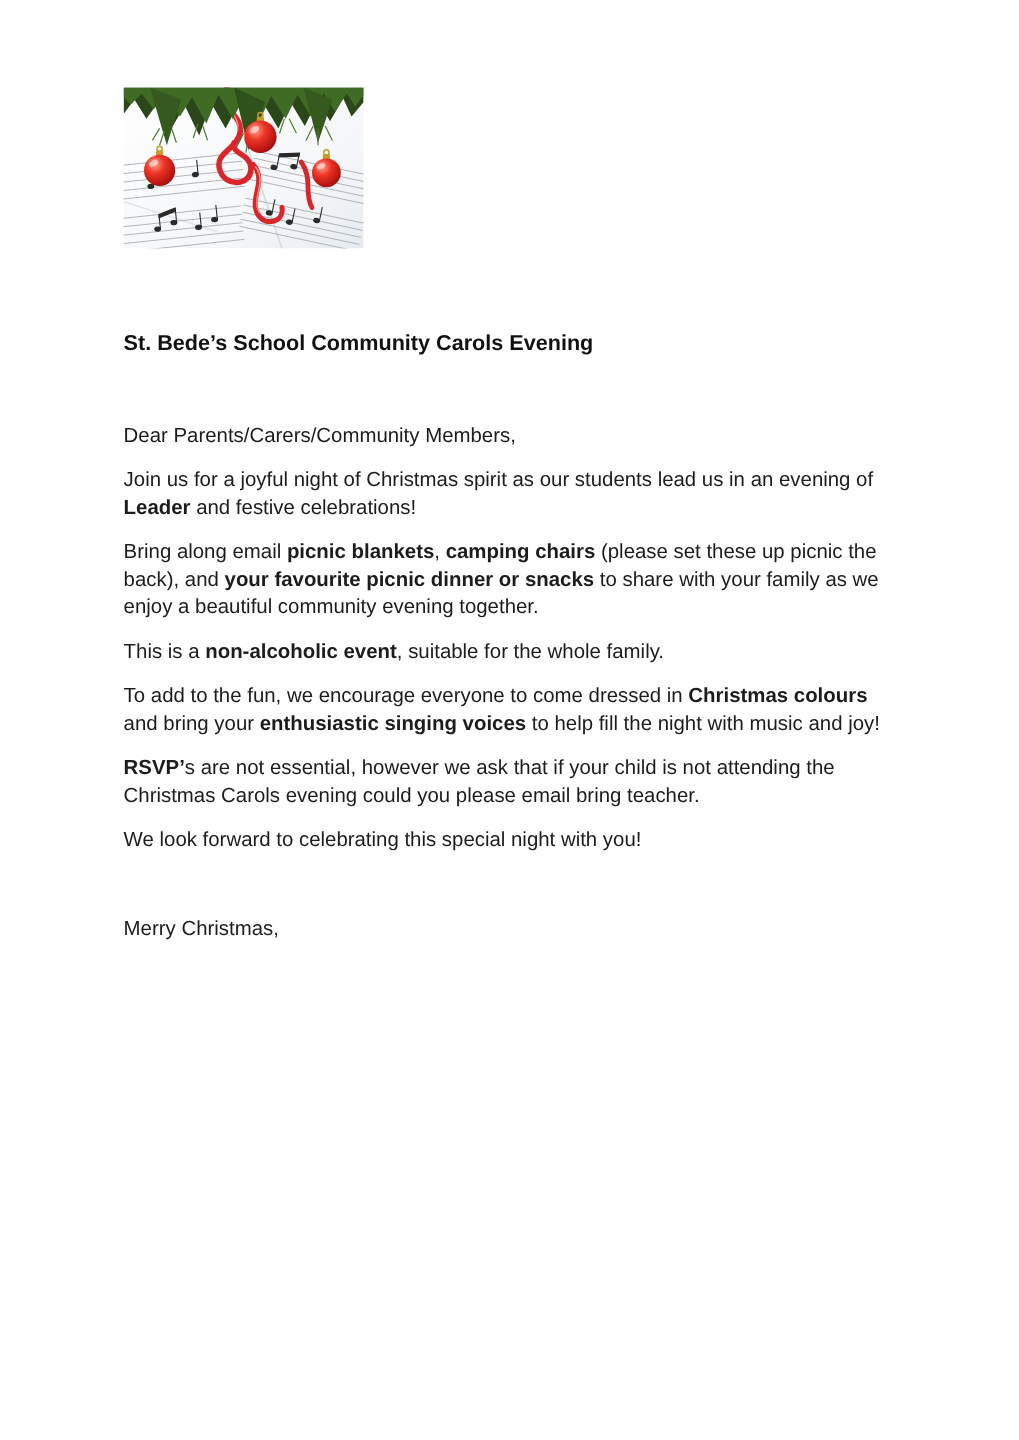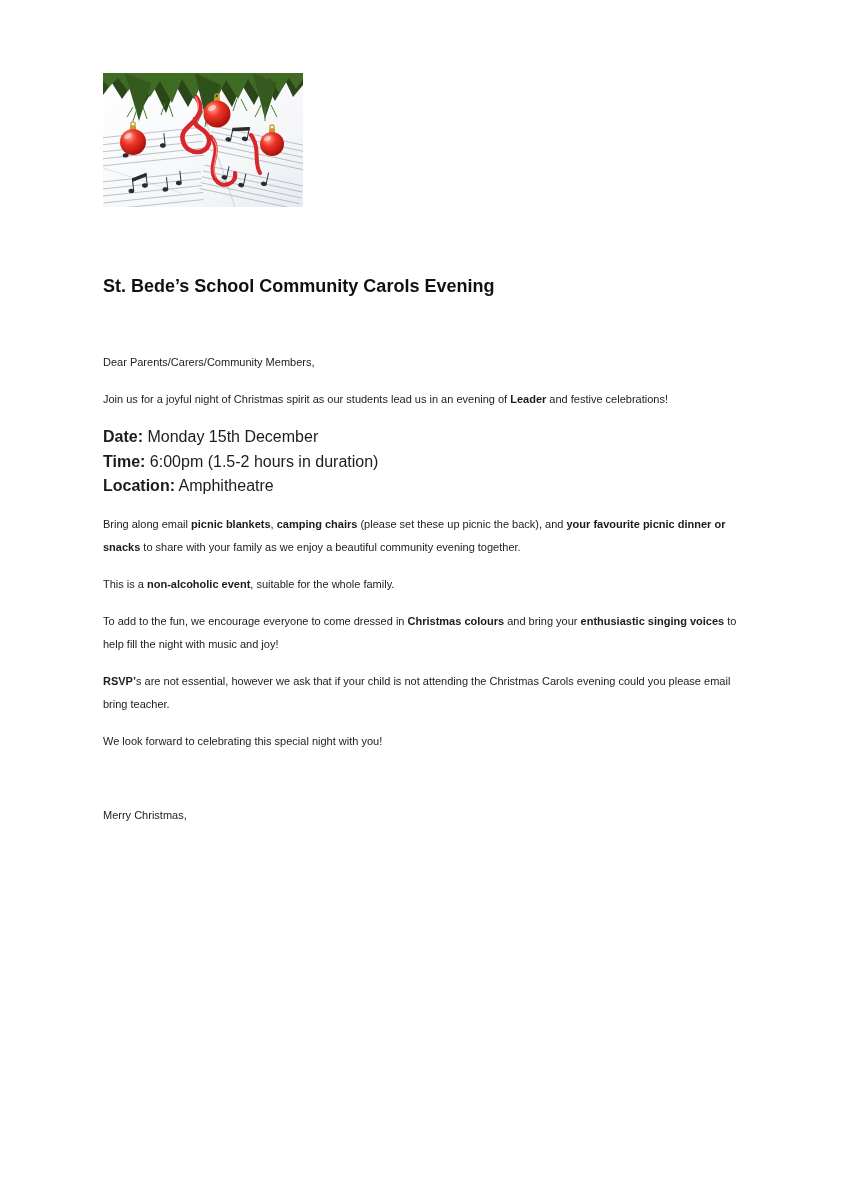--- a/index.html
+++ b/index.html
@@ -14,21 +14,21 @@
   .logo{position:absolute;left:615px;top:55px;width:126px;text-align:center;}
   .logo svg{display:block;margin:0 auto;}
   .logo-name{font-family:"Liberation Serif",serif;font-size:24px;line-height:24px;letter-spacing:.5px;margin-top:4px;white-space:nowrap;}
   .logo-rule{height:1.5px;width:120px;margin:2px auto 3px auto;}
   .logo-school{font-family:"Liberation Serif",serif;font-size:13.5px;line-height:14px;letter-spacing:11px;text-indent:6px;white-space:nowrap;}
 
   
   .content{position:absolute;left:103px;top:273px;width:646px;}
   .content p{margin:0 0 14px 0;}
   p.title{font-size:18px;line-height:27px;font-weight:bold;color:#111;}
-  p.body{font-size:11px;line-height:23px;}
+  p.body{font-size:17px;line-height:23px;}
   p.dates{font-size:16px;line-height:24.5px;}
   .spacer{height:23px;margin-bottom:14px;}
   .b{font-weight:bold;}
 </style>
 </head>
 <body>
 
 <div class="page">
 
   <div class="photo">
@@ -136,21 +136,20 @@
       </g>
     </svg>
   </div>
 
 
   <div class="content">
       <p class="title"><span class="b">St. Bede’s School Community Carols Evening</span></p>
       <div class="spacer"></div>
       <p class="body"><span>Dear Parents/Carers/Community Members,</span></p>
       <p class="body"><span>Join us for a joyful night of Christmas spirit as our students lead us in an evening of </span><span class="b">Leader</span><span> and festive celebrations!</span></p>
-      <p class="dates"><span class="b">Date:</span><span> Monday 15th December</span><br><span class="b">Time:</span><span> 6:00pm (1.5-2 hours in duration)</span><br><span class="b">Location:</span><span> Amphitheatre</span></p>
       <p class="body"><span>Bring along email </span><span class="b">picnic blankets</span><span>, </span><span class="b">camping chairs</span><span> (please set these up picnic the back), and </span><span class="b">your favourite picnic dinner or snacks</span><span> to share with your family as we enjoy a beautiful community evening together.</span></p>
       <p class="body"><span>This is a </span><span class="b">non-alcoholic event</span><span>, suitable for the whole family.</span></p>
       <p class="body"><span>To add to the fun, we encourage everyone to come dressed in </span><span class="b">Christmas colours</span><span> and bring your </span><span class="b">enthusiastic singing voices</span><span> to help fill the night with music and joy!</span></p>
       <p class="body"><span class="b">RSVP’</span><span>s are not essential, however we ask that if your child is not attending the Christmas Carols evening could you please email bring teacher.</span></p>
       <p class="body"><span>We look forward to celebrating this special night with you!</span></p>
       <div class="spacer"></div>
       <p class="body"><span>Merry Christmas,</span></p>
     </div>
 
 </div>

